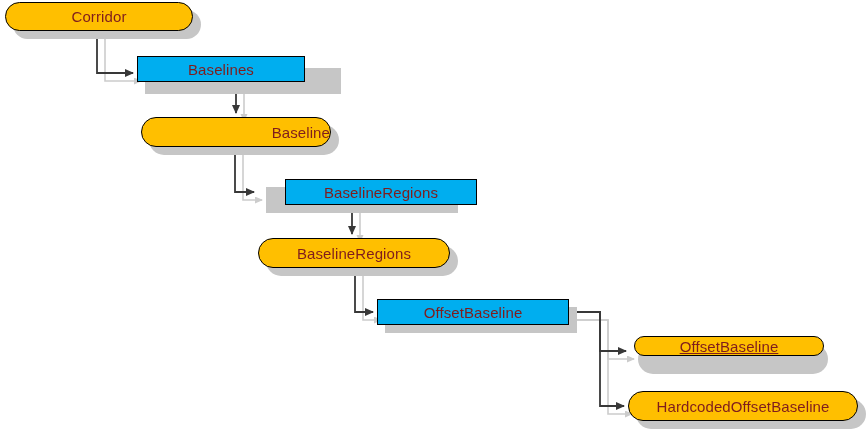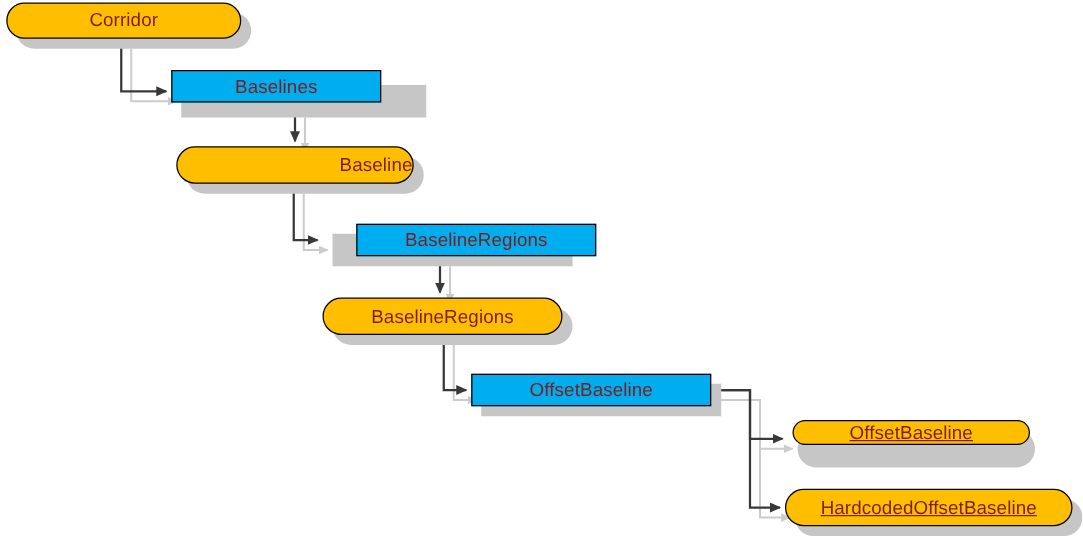--- a/index.html
+++ b/index.html
@@ -119,18 +119,18 @@
       </div>
       <div class="node node-entity" style="left: 258px; top: 238px; width: 192px; height: 30px;">
         <span>BaselineRegions</span>
       </div>
       <div class="node node-collection" style="left: 377px; top: 299px; width: 192px; height: 26px;">
         <span>OffsetBaseline</span>
       </div>
       <div class="node node-entity" style="left: 634px; top: 336px; width: 190px; height: 20px; text-decoration: underline;">
         <span>OffsetBaseline</span>
       </div>
-      <div class="node node-entity" style="left: 628px; top: 391px; width: 230px; height: 30px; text-decoration: underline;">
+      <div class="node node-entity" style="left: 628px; top: 391px; width: 230px; height: 30px;">
         <span>HardcodedOffsetBaseline</span>
       </div>
     </div>
 
 </div>
 
 </body></html>

